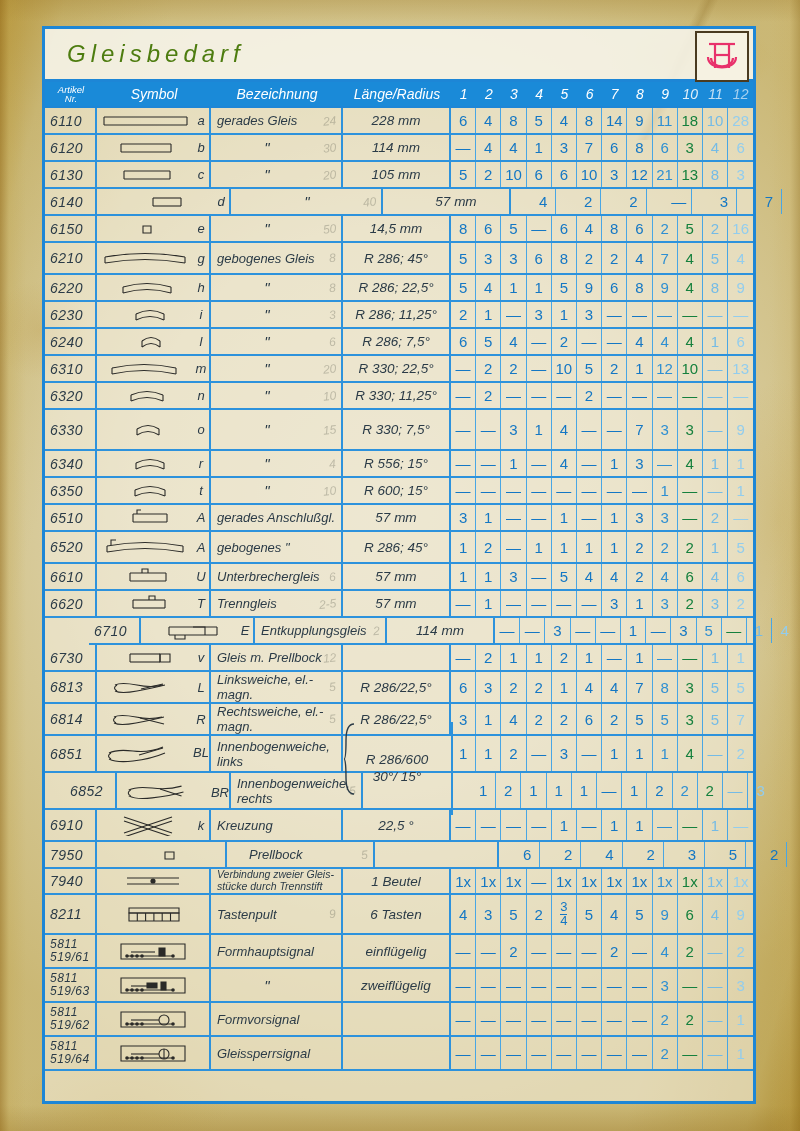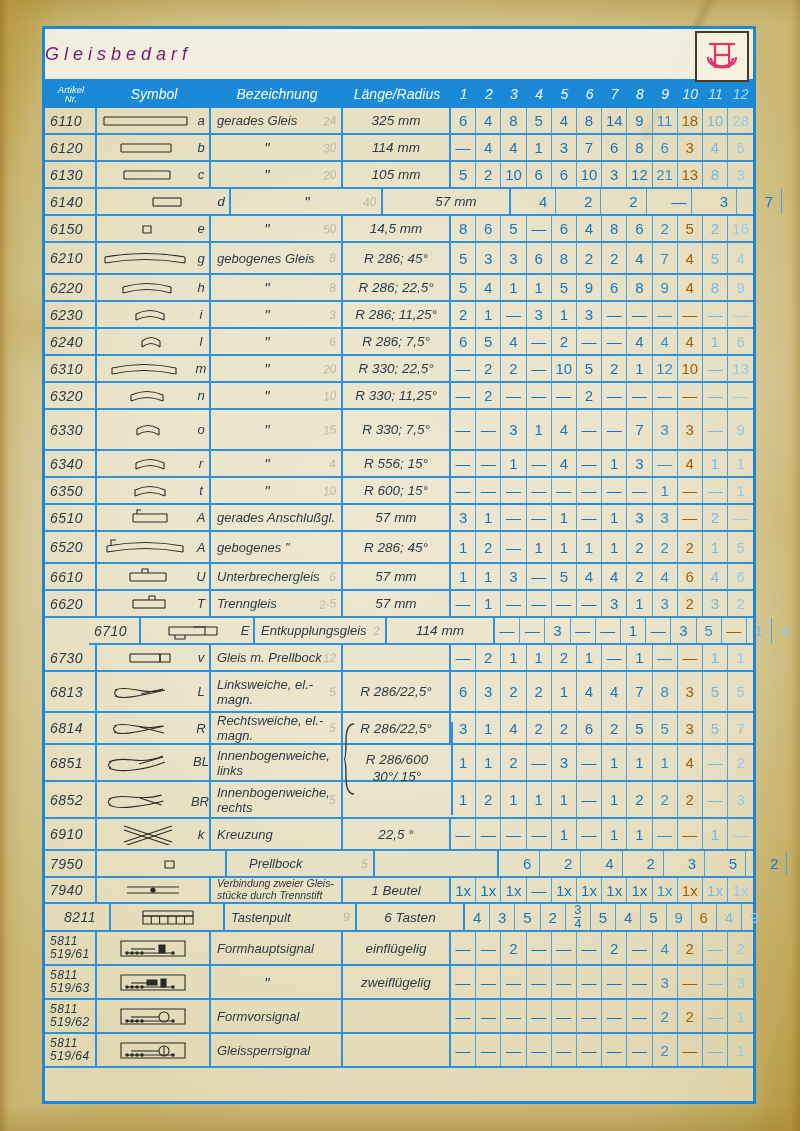--- a/index.html
+++ b/index.html
@@ -49,21 +49,22 @@
     box-sizing:border-box;
     background:rgba(245,243,229,.55);
   }
   #title-bar{
     height:53px;border-bottom:3px solid #1d86d6;box-sizing:border-box;
     display:flex;align-items:center;position:relative;
     background:rgba(247,246,236,.75);
   }
   #title{
     font-family:"Liberation Sans", sans-serif;
-    font-style:italic;font-size:18px;letter-spacing:5px;color:#701a75;
+    font-style:italic;font-size:24px;letter-spacing:5px;color:#4d7c0f;
+    margin-left:22px;
   }
   #logo-box{
     position:absolute;right:4px;top:2px;width:50px;height:47px;
     border:2px solid #4a3b20;background:#f6f2e2;
     display:flex;align-items:center;justify-content:center;
   }
 
   
   #col-head{
     display:flex;height:26px;background:#1a8ad8;color:#ffffff;
@@ -100,21 +101,21 @@
   .cell.c-sym{justify-content:center;}
   .cell.c-bez{justify-content:flex-start;padding-left:6px;font-size:13px;}
   .cell.c-len{justify-content:center;font-size:13.5px;}
   .cell.c-n{
     justify-content:center;border-right:1px solid #49a6e4;
     color:#1477c4;font-style:normal;font-size:15px;
     font-family:"Liberation Sans", sans-serif;
   }
   .cell.c-n:last-child{border-right:none;}
   
-  .c-n.f1{color:#2e8fd2;} .c-n.f2{color:#a16207;}
+  .c-n.f1{color:#2e8fd2;} .c-n.f2{color:#15803d;}
   .c-n.f3{color:#74bbe6;} .c-n.f4{color:#92cdee;}
 
   .ditto{width:100%;text-align:center;padding-right:24px;font-size:15px;}
   .bez-two{display:flex;flex-direction:column;justify-content:center;
            line-height:1.12;font-size:10.5px;padding:2px 0;}
 
   
   .pencil{
     position:absolute;right:5px;top:50%;transform:translateY(-50%) rotate(-6deg);
     color:rgba(120,120,105,.40);font-size:12px;font-style:italic;
@@ -206,21 +207,21 @@
               </g>
             </svg>
             <span class="symlabel">a</span>
           </div>
         </div>
         <div class="cell c-bez">
           <span>gerades Gleis</span>
           <span class="pencil">24</span>
         </div>
         <div class="cell c-len">
-          <span>325 mm</span>
+          <span>228 mm</span>
         </div>
         <div class="cell c-n">6</div>
         <div class="cell c-n">4</div>
         <div class="cell c-n">8</div>
         <div class="cell c-n">5</div>
         <div class="cell c-n">4</div>
         <div class="cell c-n">8</div>
         <div class="cell c-n">14</div>
         <div class="cell c-n">9</div>
         <div class="cell c-n f1">11</div>
@@ -888,21 +889,21 @@
         <div class="cell c-n">1</div>
         <div class="cell c-n">2</div>
         <div class="cell c-n">1</div>
         <div class="cell c-n">—</div>
         <div class="cell c-n">1</div>
         <div class="cell c-n f1">—</div>
         <div class="cell c-n f2">—</div>
         <div class="cell c-n f3">1</div>
         <div class="cell c-n f4">1</div>
       </div>
-      <div class="row" style="height: 41px;">
+      <div class="row" style="height: 32px;">
         <div class="cell c-art">6813</div>
         <div class="cell c-sym">
           <div class="symwrap">
             <svg class="sym" width="92" height="22" viewBox="0 0 92 22">
               <g fill="none" stroke="#2a2a28" stroke-width="1.1">
                 <path d="M14 9 q6 -3 22 0 q14 3 26 0"></path>
                 <path d="M14 15 q6 3 22 0 q16 -3 28 -6"></path>
                 <path d="M16 9 q-5 3 0 6"></path>
                 <path d="M40 13 l22 -5"></path>
               </g>
@@ -992,21 +993,21 @@
         <div class="cell c-n">—</div>
         <div class="cell c-n">3</div>
         <div class="cell c-n">—</div>
         <div class="cell c-n">1</div>
         <div class="cell c-n">1</div>
         <div class="cell c-n f1">1</div>
         <div class="cell c-n f2">4</div>
         <div class="cell c-n f3">—</div>
         <div class="cell c-n f4">2</div>
       </div>
-      <div class="row" style="height: 37px;">
+      <div class="row" style="height: 37px; padding-left: 20px;">
         <div class="cell c-art">6852</div>
         <div class="cell c-sym">
           <div class="symwrap">
             <svg class="sym" width="92" height="22" viewBox="0 0 92 22">
               <g fill="none" stroke="#2a2a28" stroke-width="1.1">
                 <path d="M12 10 q8 -4 24 -2 q16 2 30 -2"></path>
                 <path d="M12 16 q8 4 24 2 q18 -2 32 -6"></path>
                 <path d="M14 10 q-5 3 0 6"></path>
                 <path d="M44 9 l22 7"></path>
               </g>
@@ -1127,21 +1128,21 @@
         <div class="cell c-n">—</div>
         <div class="cell c-n">1x</div>
         <div class="cell c-n">1x</div>
         <div class="cell c-n">1x</div>
         <div class="cell c-n">1x</div>
         <div class="cell c-n f1">1x</div>
         <div class="cell c-n f2">1x</div>
         <div class="cell c-n f3">1x</div>
         <div class="cell c-n f4">1x</div>
       </div>
-      <div class="row" style="height: 28px; padding-left: 14px;">
+      <div class="row" style="height: 40px;">
         <div class="cell c-art">8211</div>
         <div class="cell c-sym">
           <div class="symwrap">
             <svg class="sym" width="92" height="22" viewBox="0 0 92 22">
               <g fill="none" stroke="#2a2a28" stroke-width="1.1">
                 <path d="M22 5 h50 v5 h-50 z"></path>
                 <path d="M22 10 h50 v8 h-50 z"></path>
                 <path d="M30.3 10 v8"></path>
                 <path d="M38.6 10 v8"></path>
                 <path d="M46.900000000000006 10 v8"></path>

